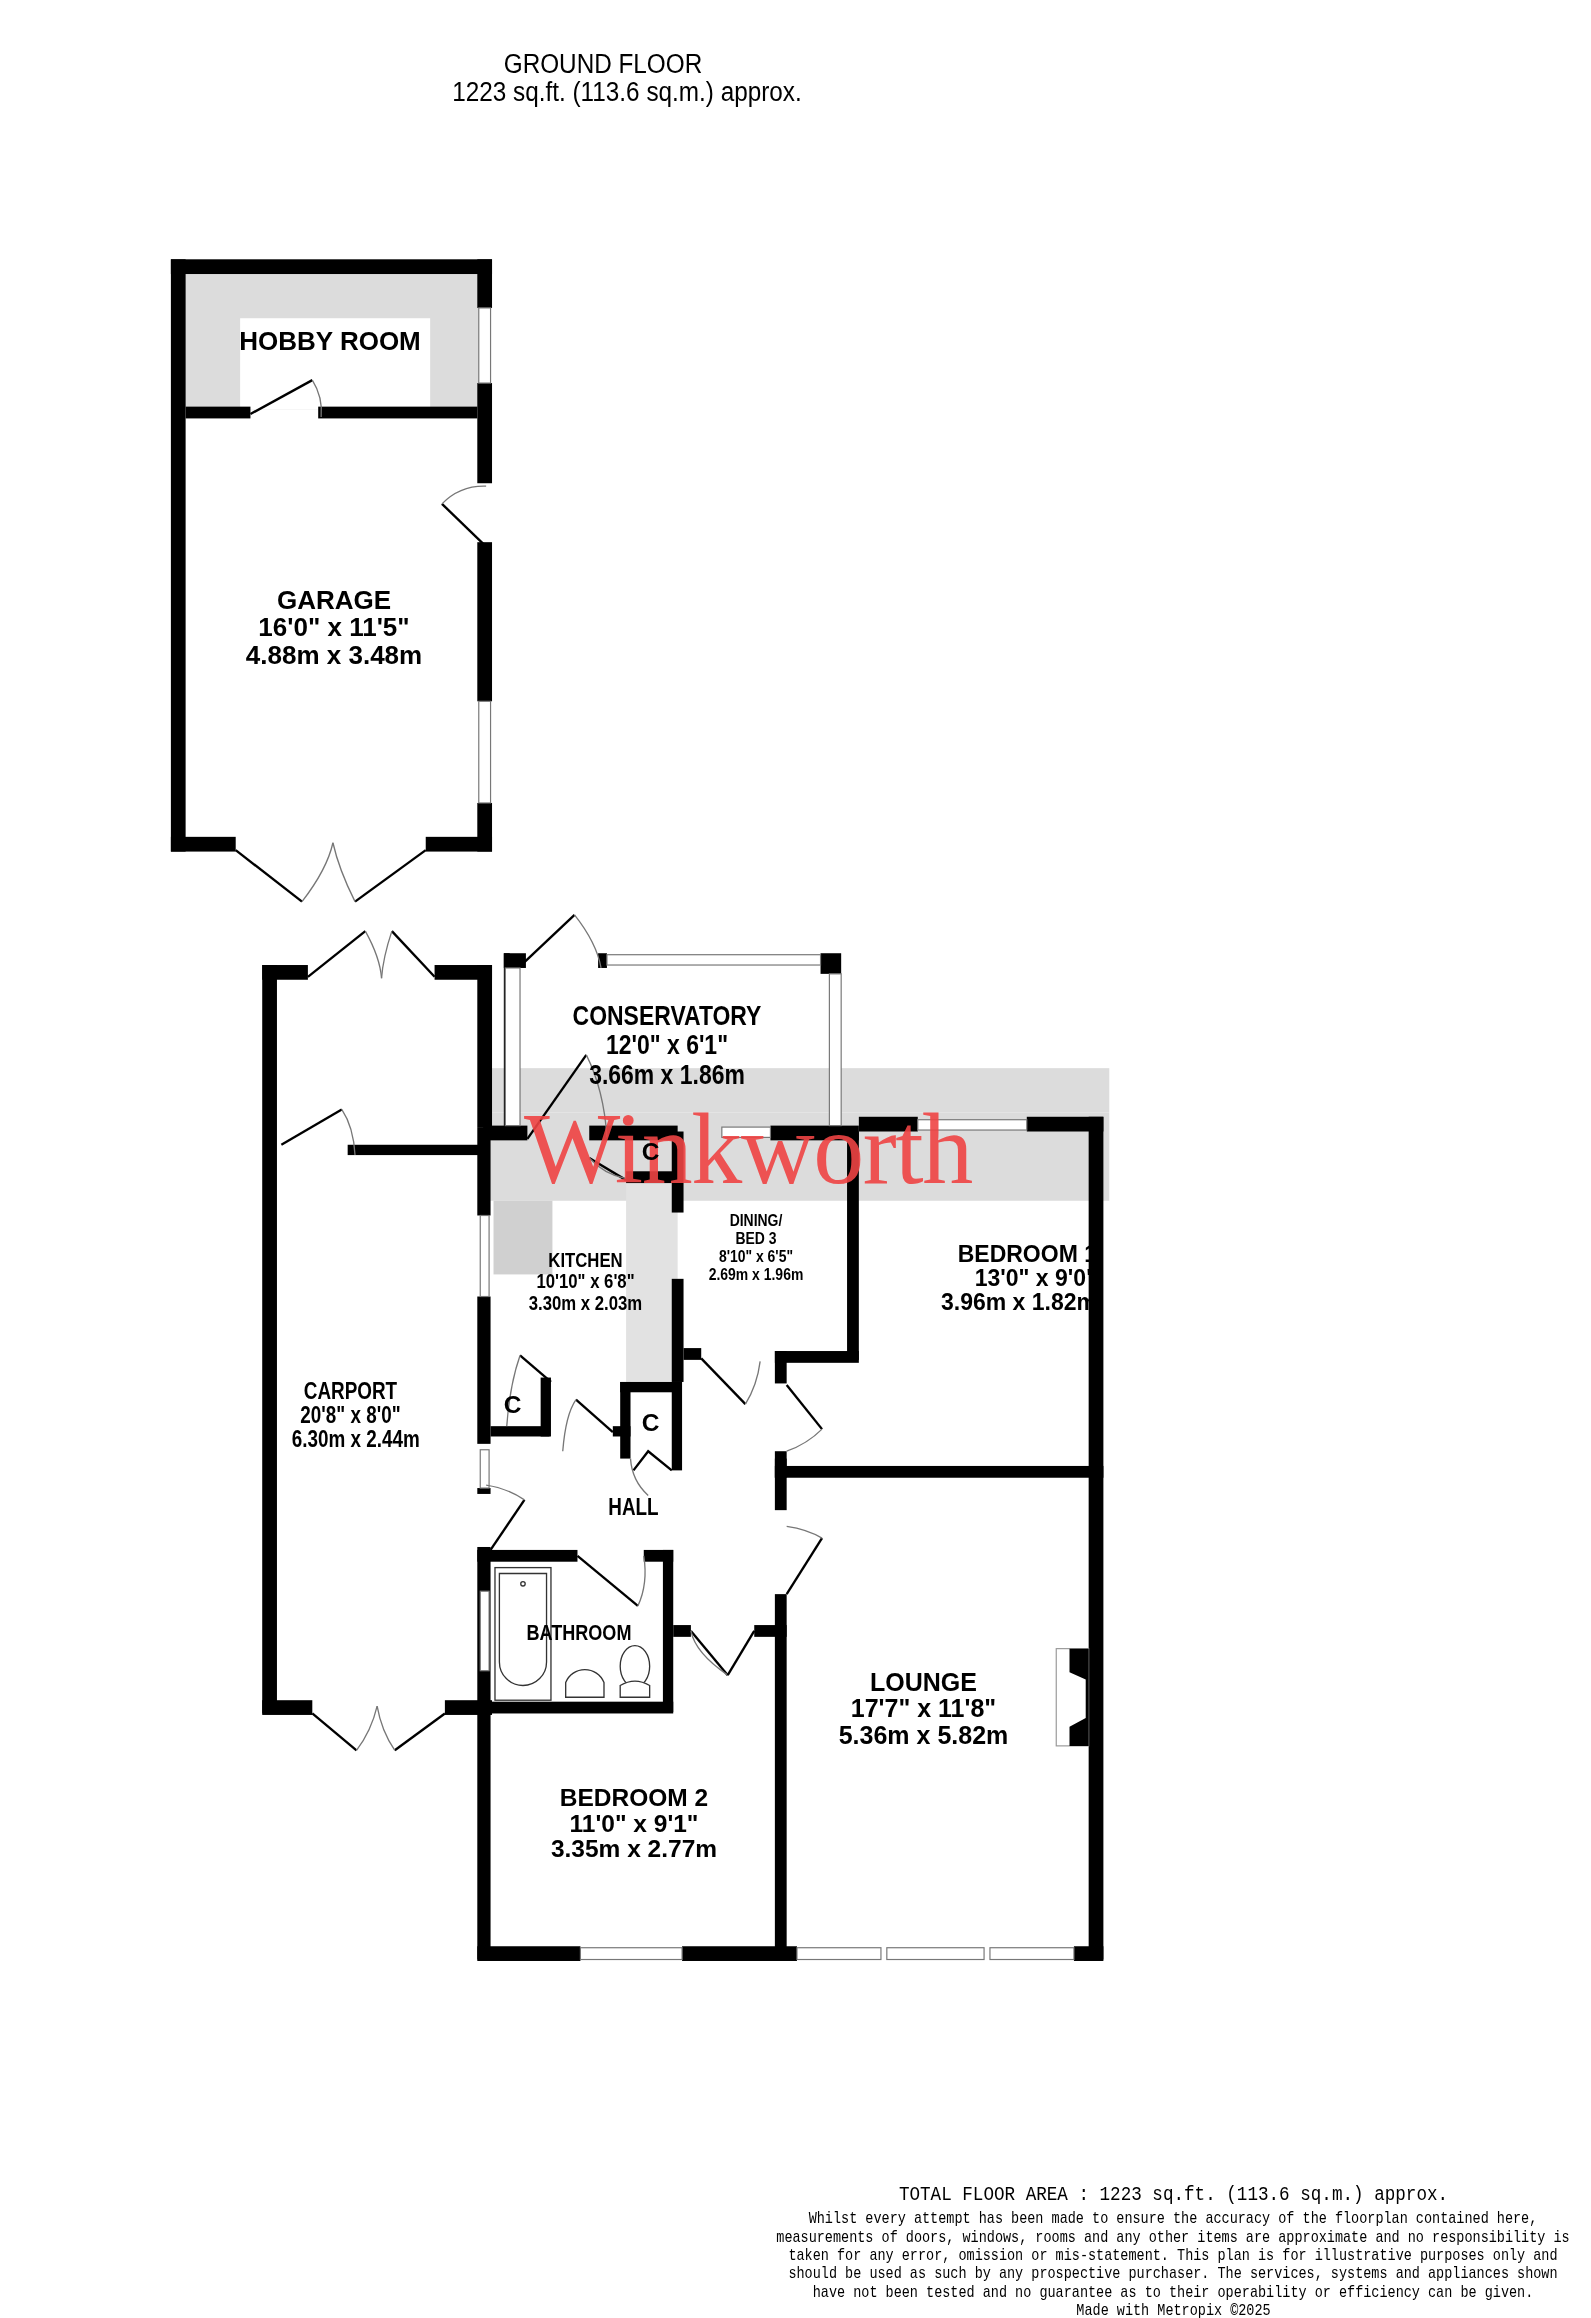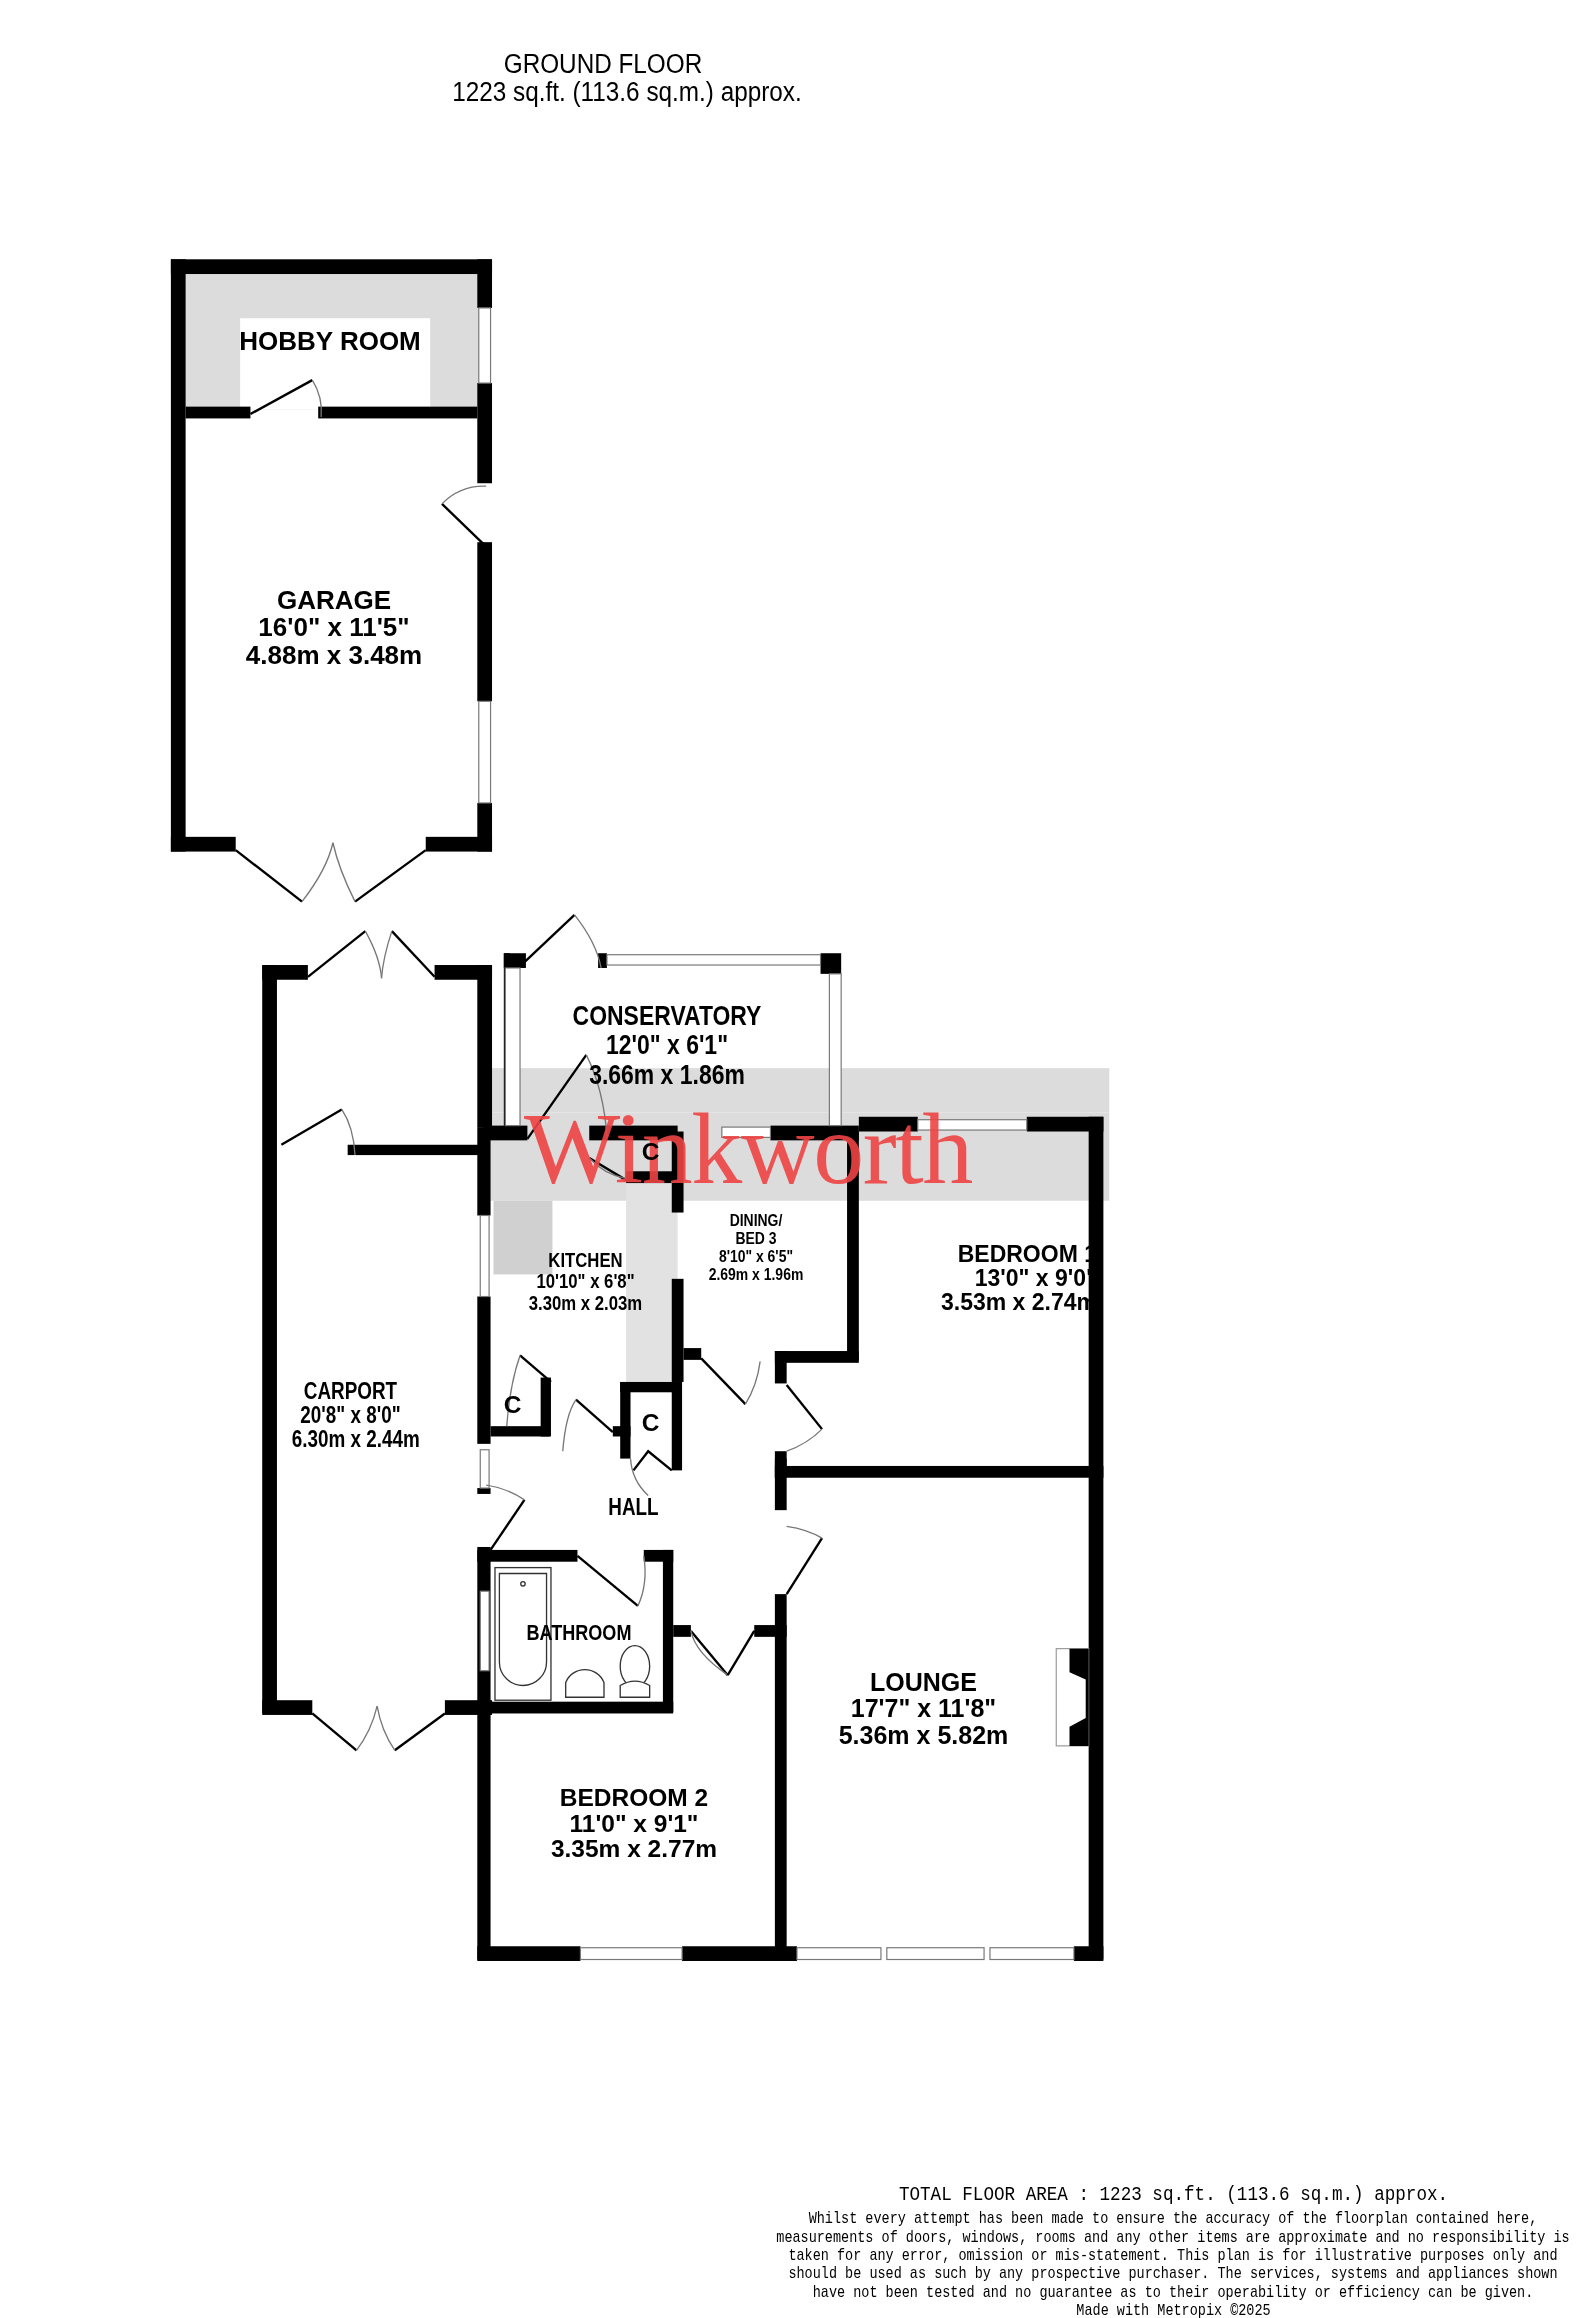--- a/index.html
+++ b/index.html
@@ -231,21 +231,21 @@
 <div class="lbl narrow" style="left:688px; top:1212px; width:136px; font-size:17px;">
   <div>DINING/</div>
   <div>BED 3</div>
   <div>8'10"  x 6'5"</div>
   <div>2.69m  x 1.96m</div>
 </div>
 
 <div class="lbl bold" style="left:865px; top:1242px; width:232px; font-size:23px;text-align:right;">
   <div>BEDROOM 1</div>
   <div>13'0"  x 9'0"</div>
-  <div>3.53m  x 2.74m</div>
+  <div>3.96m  x 1.82m</div>
 </div>
 
 <div class="lbl narrow" style="left:279px; top:1379px; width:143px; font-size:23px;">
   <div>CARPORT</div>
   <div>20'8"  x 8'0"</div>
   <div>6.30m  x 2.44m</div>
 </div>
 
 <div class="lbl narrow" style="left:586px; top:1495px; width:95px; font-size:23px;">
   <div>HALL</div>

